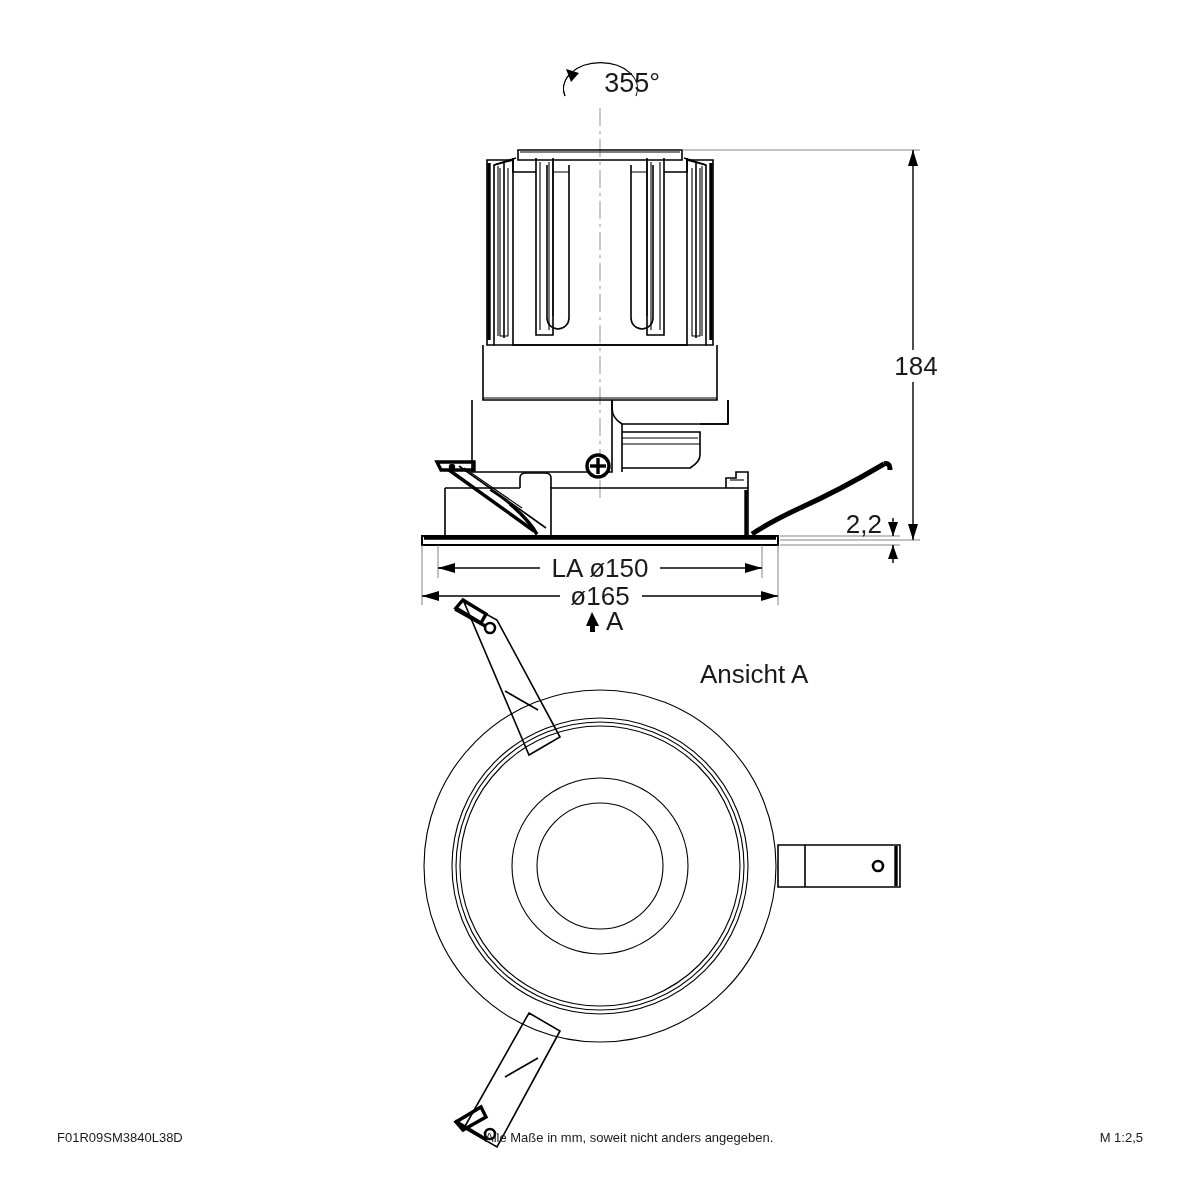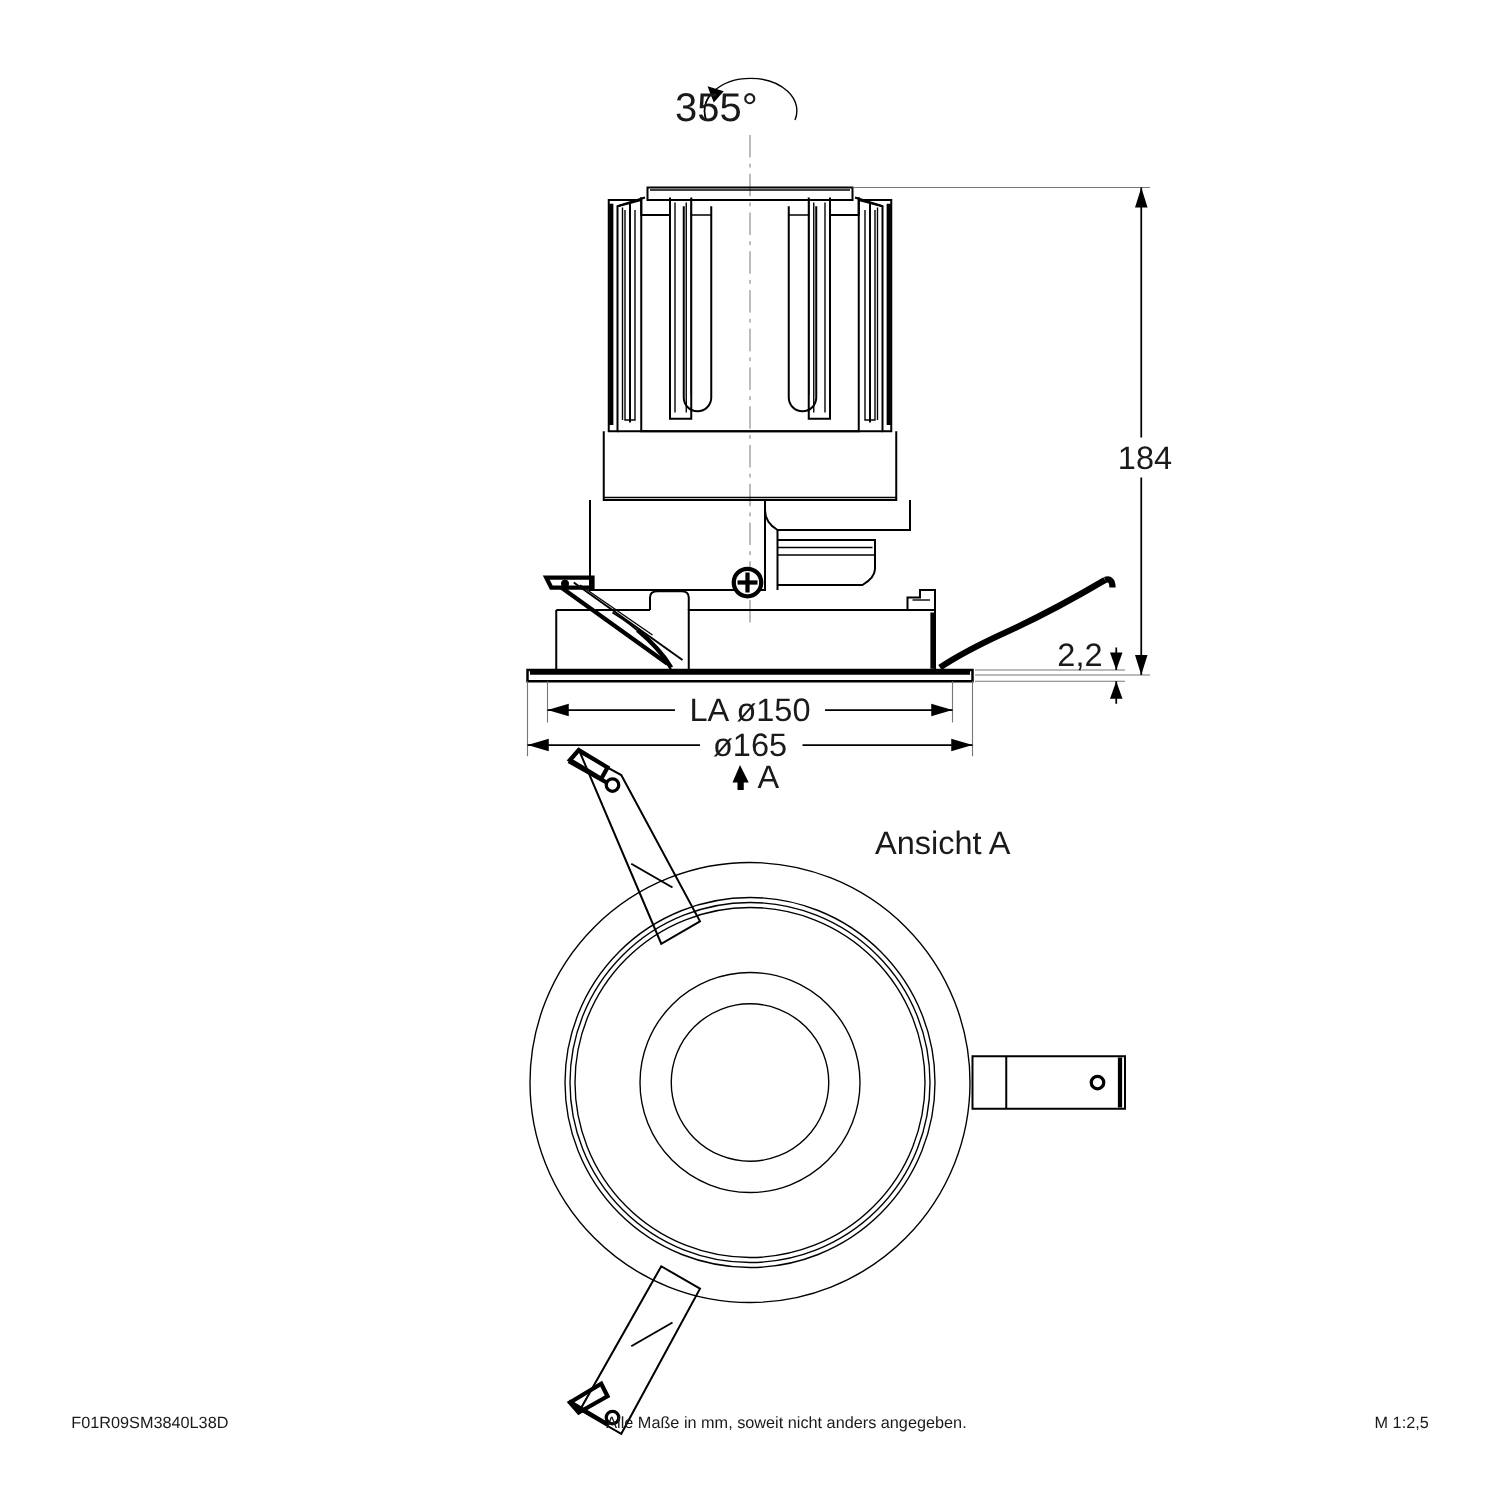--- a/index.html
+++ b/index.html
@@ -250,16 +250,16 @@
 
     <g>
       <text class="footertext" x="57" y="1142" text-anchor="start">F01R09SM3840L38D</text>
       <text class="footertext" x="485" y="1142" text-anchor="start">Alle Maße in mm, soweit nicht anders angegeben.</text>
       <text class="footertext" x="1143" y="1142" text-anchor="end">M 1:2,5</text>
     </g>
 
   </svg>
 
   <div style="position:absolute; left:0; top:0; width:1200px; height:1200px; pointer-events:none;">
-    <div style="position:absolute; left:540px; top:68px; width:120px; text-align:left;
-                font-size:32px; color:#1a1a1a; font-family:'Liberation Sans', sans-serif;">355°</div>
+    <div style="position:absolute; left:540px; top:68px; width:120px; text-align:right;
+                font-size:27px; color:#1a1a1a; font-family:'Liberation Sans', sans-serif;">355°</div>
   </div>
 </div>
 
 </body></html>

